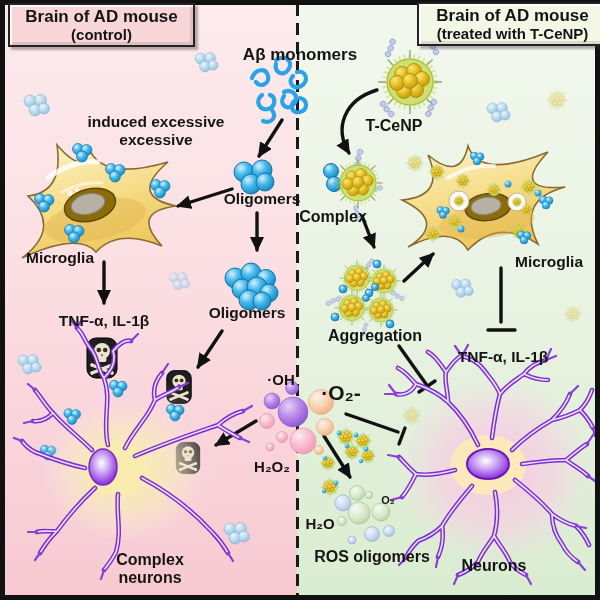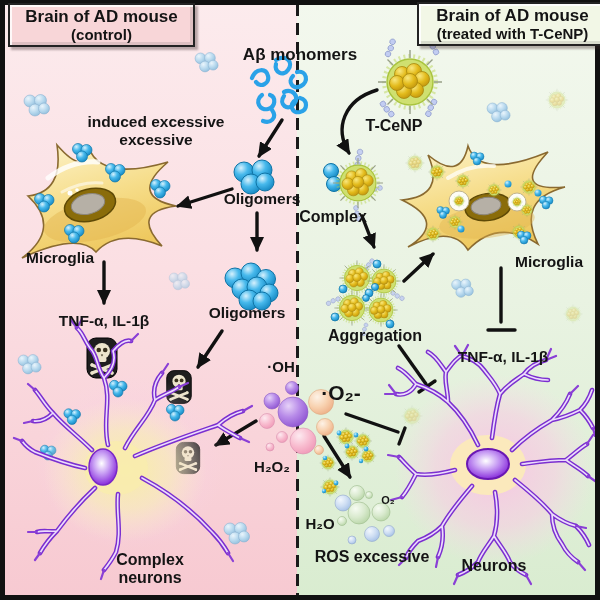--- a/index.html
+++ b/index.html
@@ -404,21 +404,21 @@
 <div class="lbl" style="left:104px;top:321px;font-size:15.5px;">TNF-α, IL-1β</div>
 <div class="lbl" style="left:150px;top:569px;font-size:16px;">
   <div>Complex</div>
   <div>neurons</div>
 </div>
 <div class="lbl" style="left:394px;top:126px;font-size:16px;text-align:right;">T-CeNP</div>
 <div class="lbl" style="left:333px;top:217px;font-size:16px;text-align:center;">Complex</div>
 <div class="lbl" style="left:375px;top:336px;font-size:16px;text-align:center;">Aggregation</div>
 <div class="lbl" style="left:549px;top:262px;font-size:15.5px;">Microglia</div>
 <div class="lbl" style="left:503px;top:357px;font-size:15.5px;">TNF-α, IL-1β</div>
-<div class="lbl" style="left:281px;top:367px;font-size:15px;">·OH</div>
+<div class="lbl" style="left:281px;top:380px;font-size:15px;">·OH</div>
 <div class="lbl" style="left:341px;top:393px;font-size:21px;">·O₂-</div>
 <div class="lbl" style="left:272px;top:467px;font-size:15px;">H₂O₂</div>
 <div class="lbl" style="left:320px;top:524px;font-size:15px;">H₂O</div>
 <div class="lbl" style="left:388px;top:500px;font-size:11px;">O₂</div>
-<div class="lbl" style="left:372px;top:557px;font-size:16px;">ROS excessive</div>
+<div class="lbl" style="left:372px;top:557px;font-size:16px;">ROS oligomers</div>
 <div class="lbl" style="left:494px;top:566px;font-size:16px;">Neurons</div>
 
 </div>
 
 </body></html>

